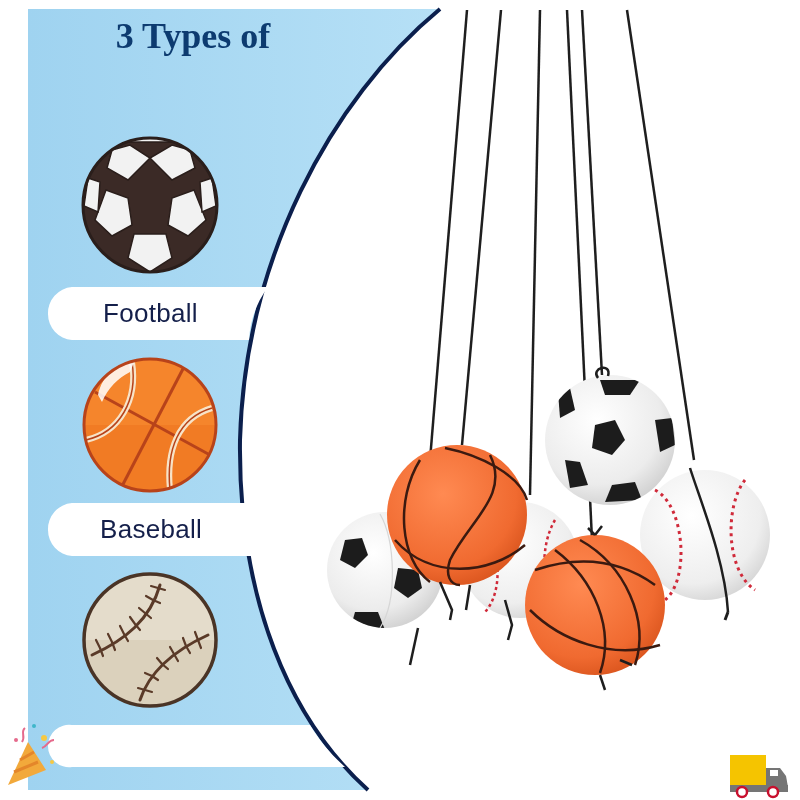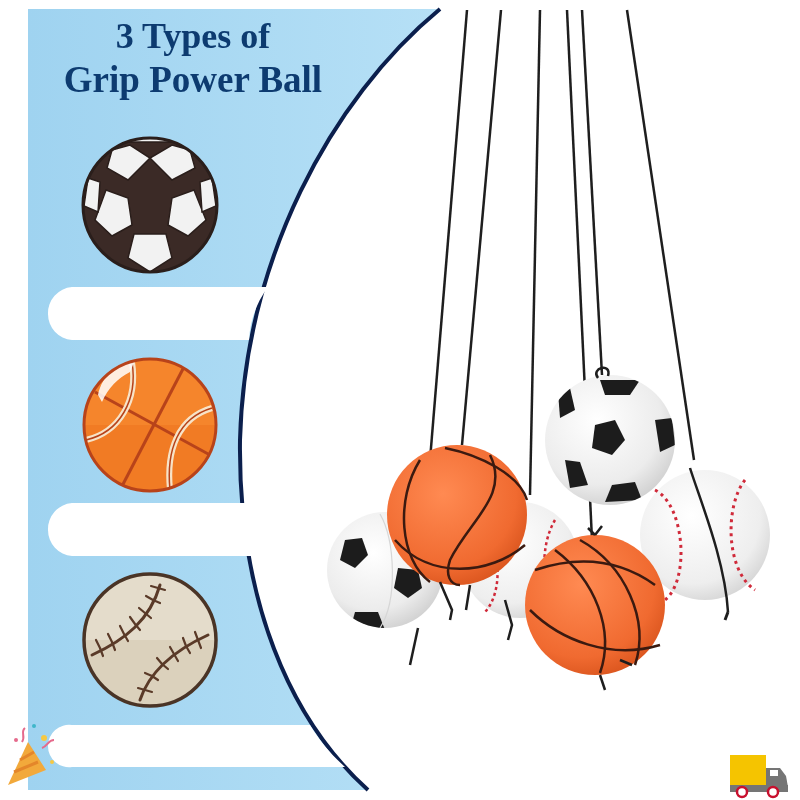--- a/index.html
+++ b/index.html
@@ -206,17 +206,18 @@
       <path d="M766,768 L780,768 L786,776 L788,787 L766,787 Z" fill="#757575"></path>
       <rect x="770" y="770" width="8" height="6" fill="#ffffff"></rect>
       <rect x="730" y="785" width="58" height="7" fill="#757575"></rect>
       <circle cx="742" cy="792" r="5" fill="#ffffff" stroke="#c8102e" stroke-width="2.5"></circle>
       <circle cx="773" cy="792" r="5" fill="#ffffff" stroke="#c8102e" stroke-width="2.5"></circle>
     </g>
   </svg>
 
   <div class="title">
     <span class="l1">3 Types of</span>
-    <span class="l2">Grip Power Ball</span>
   </div>
 
+  <div class="pill-label" style="left:103px; top:298px;">Football</div>
+  <div class="pill-label" style="left:100px; top:514px;">Baseball</div>
 
 </div>
 
 </body></html>

